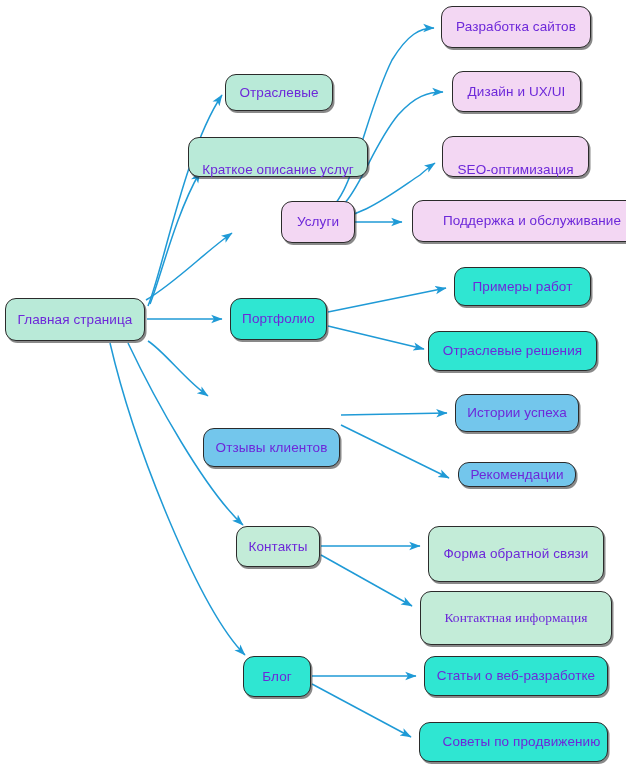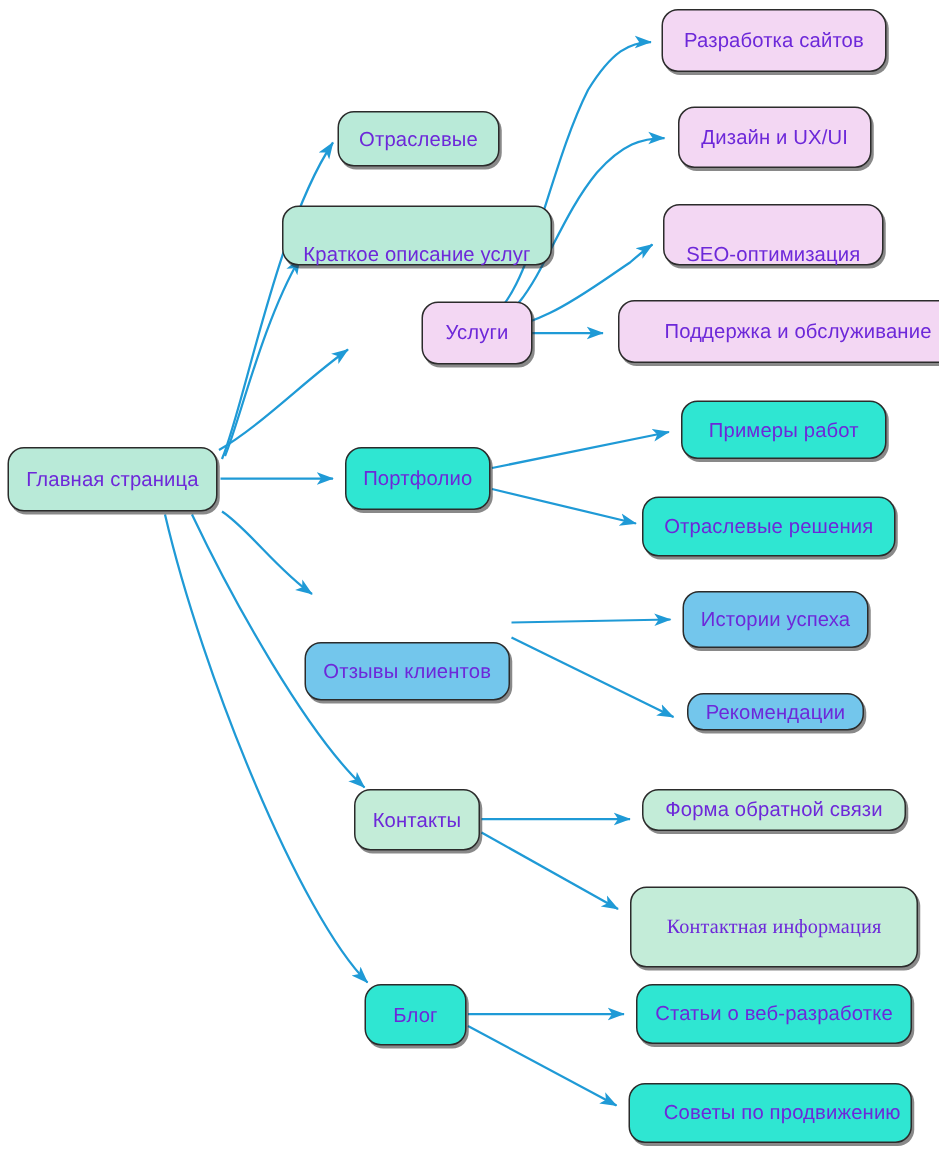--- a/index.html
+++ b/index.html
@@ -120,21 +120,21 @@
       </div>
       <div class="node" style="left: 455px; top: 394px; width: 124px; height: 38px; background: rgb(115, 198, 236);">
         <span class="node-label">Истории успеха</span>
       </div>
       <div class="node" style="left: 458px; top: 462px; width: 118px; height: 25px; background: rgb(115, 198, 236);">
         <span class="node-label">Рекомендации</span>
       </div>
       <div class="node" style="left: 236px; top: 526px; width: 84px; height: 41px; background: rgb(195, 236, 216);">
         <span class="node-label">Контакты</span>
       </div>
-      <div class="node" style="left: 428px; top: 526px; width: 176px; height: 28px; background: rgb(195, 236, 216);">
+      <div class="node" style="left: 428px; top: 526px; width: 176px; height: 56px; background: rgb(195, 236, 216);">
         <span class="node-label">Форма обратной связи</span>
       </div>
       <div class="node" style="left: 420px; top: 591px; width: 192px; height: 54px; background: rgb(195, 236, 216); font-family: Liberation Serif, serif;">
         <span class="node-label">Контактная информация</span>
       </div>
       <div class="node" style="left: 243px; top: 656px; width: 68px; height: 41px; background: rgb(47, 230, 210); text-align: center;">
         <span class="node-label">Блог</span>
       </div>
       <div class="node" style="left: 424px; top: 656px; width: 184px; height: 40px; background: rgb(47, 230, 210);">
         <span class="node-label">Статьи о веб-разработке</span>

